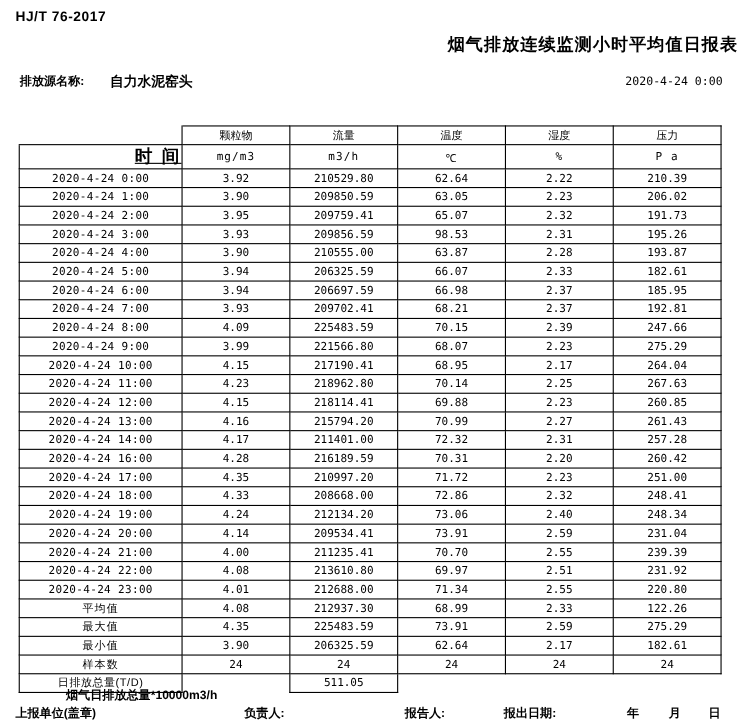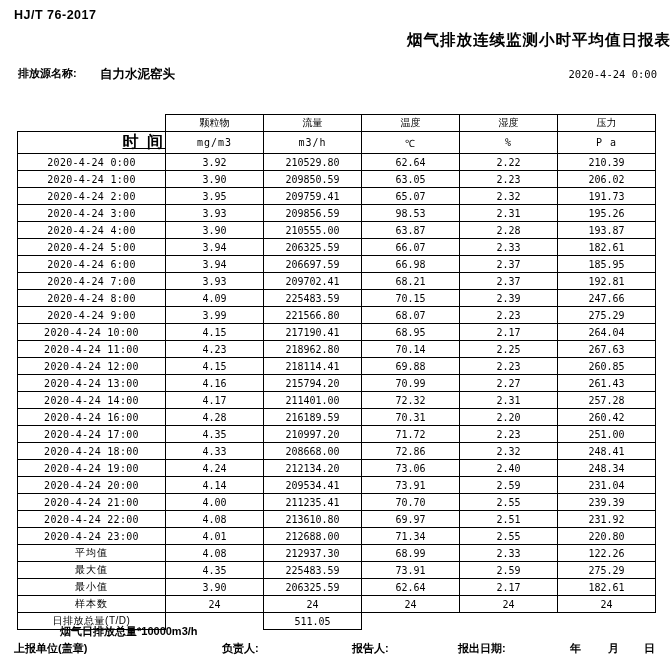--- a/index.html
+++ b/index.html
@@ -149,21 +149,21 @@
     width: 671px;
     font-size: 11px;
     font-weight: bold;
   }
   .footer-row span {
     position: absolute;
     white-space: nowrap;
   }
   .f-unit { left: 14px; }
   .f-resp { left: 222px; }
-  .f-reporter { left: 352px; }
+  .f-reporter { left: 368px; }
   .f-date { left: 458px; }
   .f-y { left: 570px; }
   .f-m { left: 608px; }
   .f-d { left: 644px; }
 </style>
 </head>
 <body>
 
 <div class="page">
 

